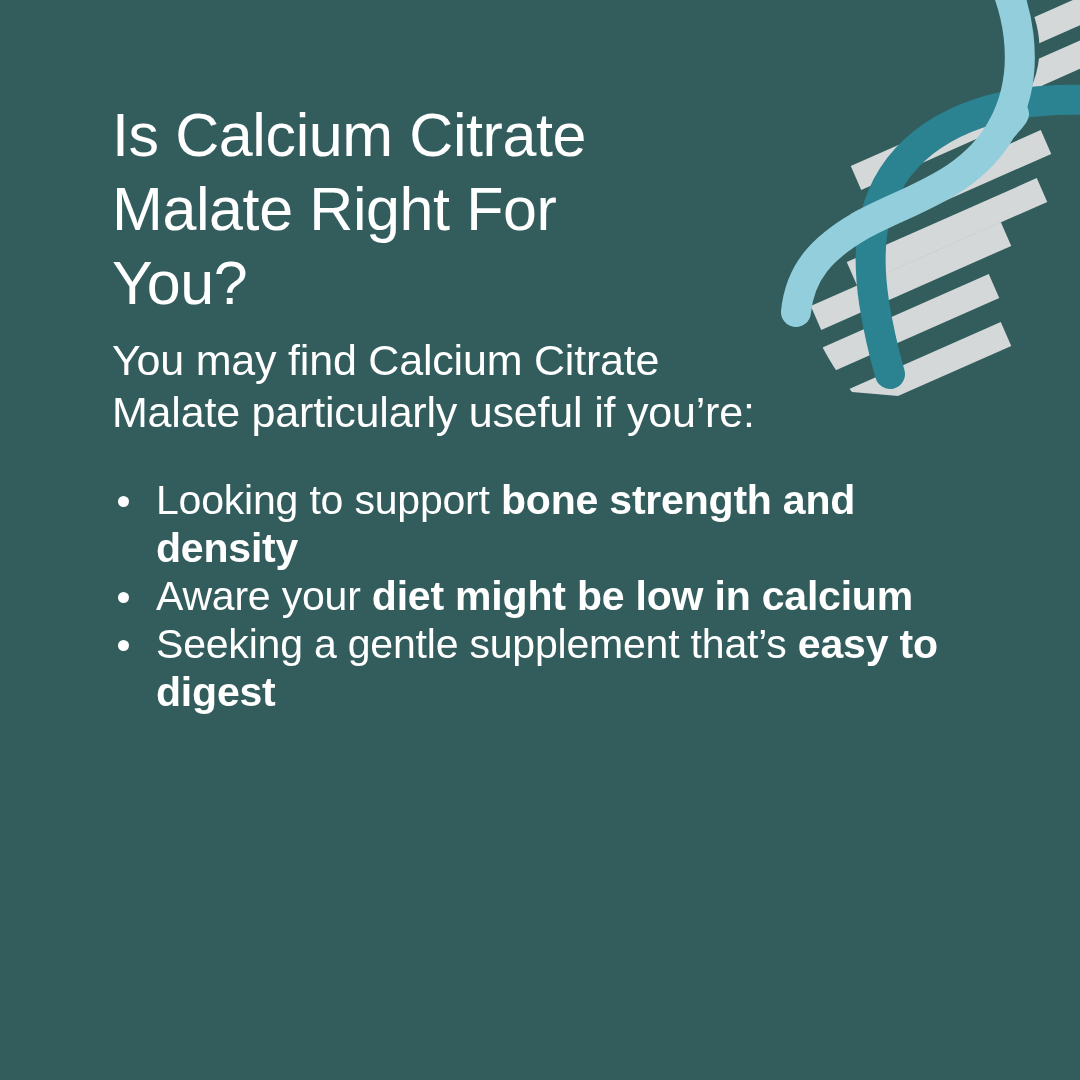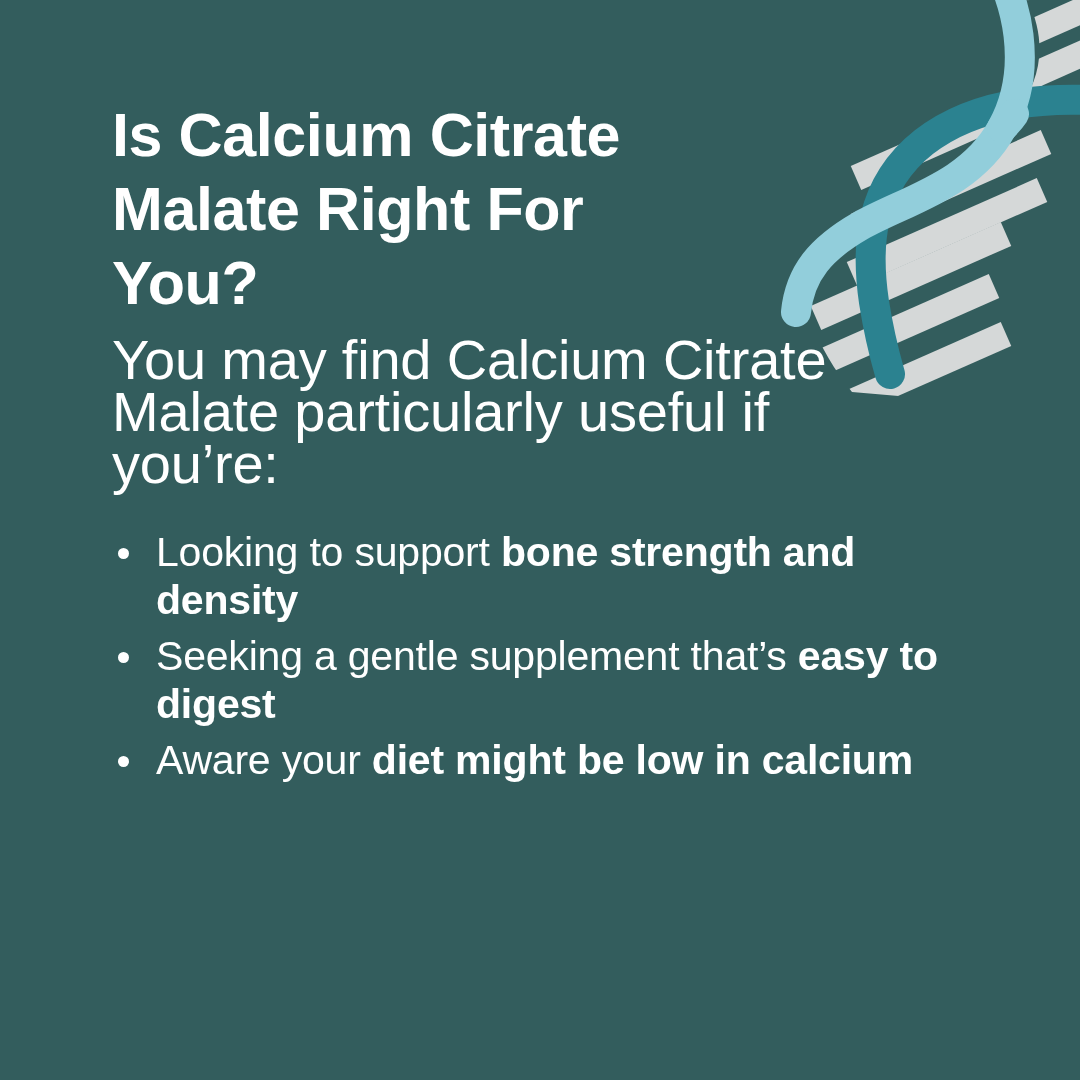--- a/index.html
+++ b/index.html
@@ -19,50 +19,49 @@
   }
 
   
   #content{
     position:absolute;left:112px;top:98px;width:880px;
   }
   #page-title{
     color:#ffffff;
     font-size:61px;
     line-height:74px;
-    font-weight:700;
+    font-weight:400;
     letter-spacing:-0.4px;
     margin:0 0 14px 0;
     max-width:650px;
     white-space:pre-line;
   }
   #subtitle{
     color:#ffffff;
-    font-size:56px;
+    font-size:43px;
     line-height:52px;
     font-weight:400;
     letter-spacing:-0.2px;
     margin:0 0 38px 0;
     max-width:800px;
     white-space:pre-line;
   }
   #benefits-list{
     list-style:none;margin:0;padding:0;
   }
   .benefit-item{
     position:relative;
     color:#ffffff;
     font-size:41px;
     line-height:48px;
     font-weight:400;
     letter-spacing:-0.2px;
     padding-left:44px;
     margin-bottom:0px;
     max-width:850px;
-    margin-top:8px;
   }
   .benefit-bullet{
     position:absolute;left:6px;top:20px;
     width:11px;height:11px;border-radius:50%;
     background:#ffffff;
   }
   .benefit-item b{font-weight:700;}
 </style>
 </head>
 <body>
@@ -130,22 +129,22 @@
     <p id="subtitle">You may find Calcium Citrate
 Malate particularly useful if you’re:</p>
 
     <ul id="benefits-list">
       <li class="benefit-item">
         <span class="benefit-bullet"></span>
         <span>Looking to support </span><b>bone strength and density</b><span></span>
       </li>
       <li class="benefit-item">
         <span class="benefit-bullet"></span>
-        <span>Seeking a gentle supplement that’s </span><b>easy to digest</b><span></span>
+        <span>Aware your </span><b>diet might be low in calcium</b><span></span>
       </li>
       <li class="benefit-item">
         <span class="benefit-bullet"></span>
-        <span>Aware your </span><b>diet might be low in calcium</b><span></span>
+        <span>Seeking a gentle supplement that’s </span><b>easy to digest</b><span></span>
       </li>
     </ul>
 
   </div>
 </div>
 
 </body></html>

